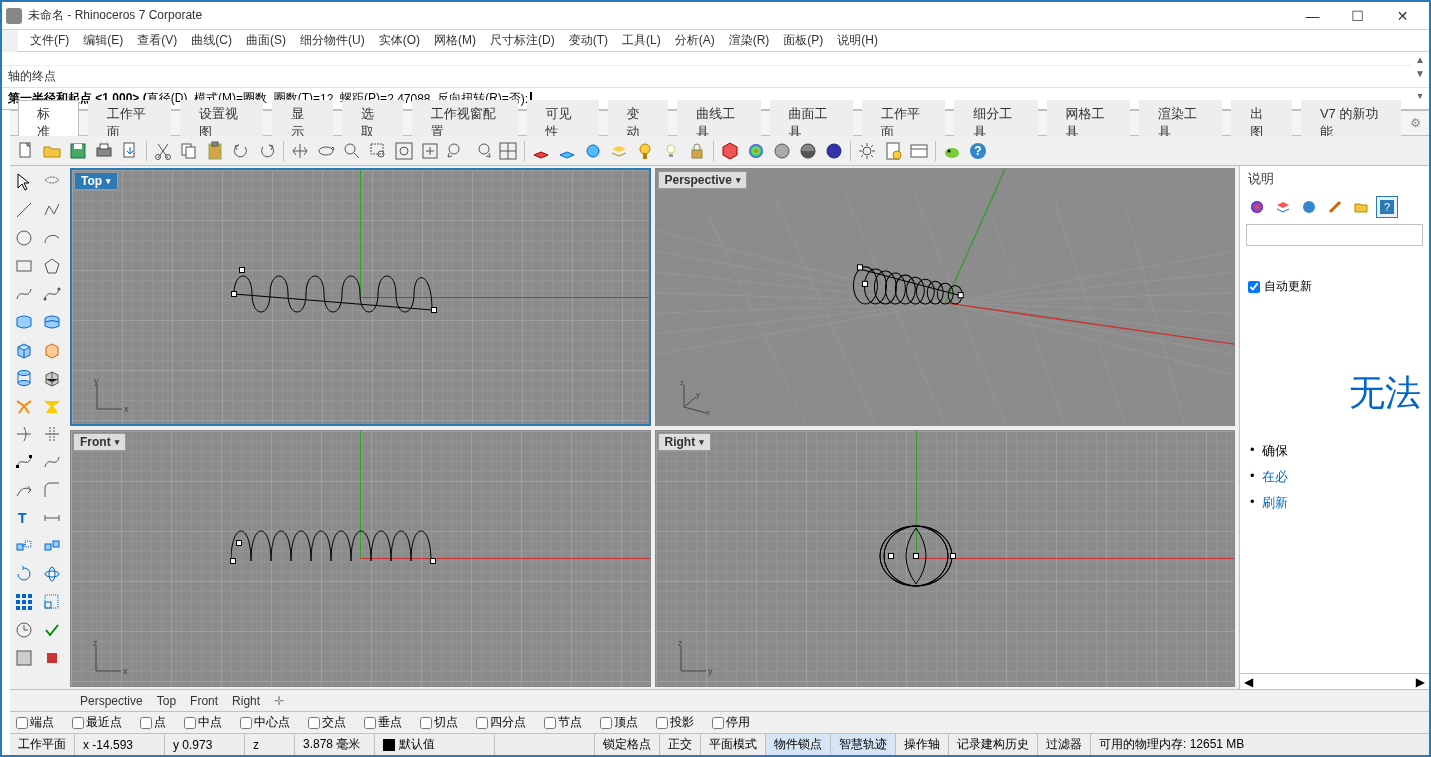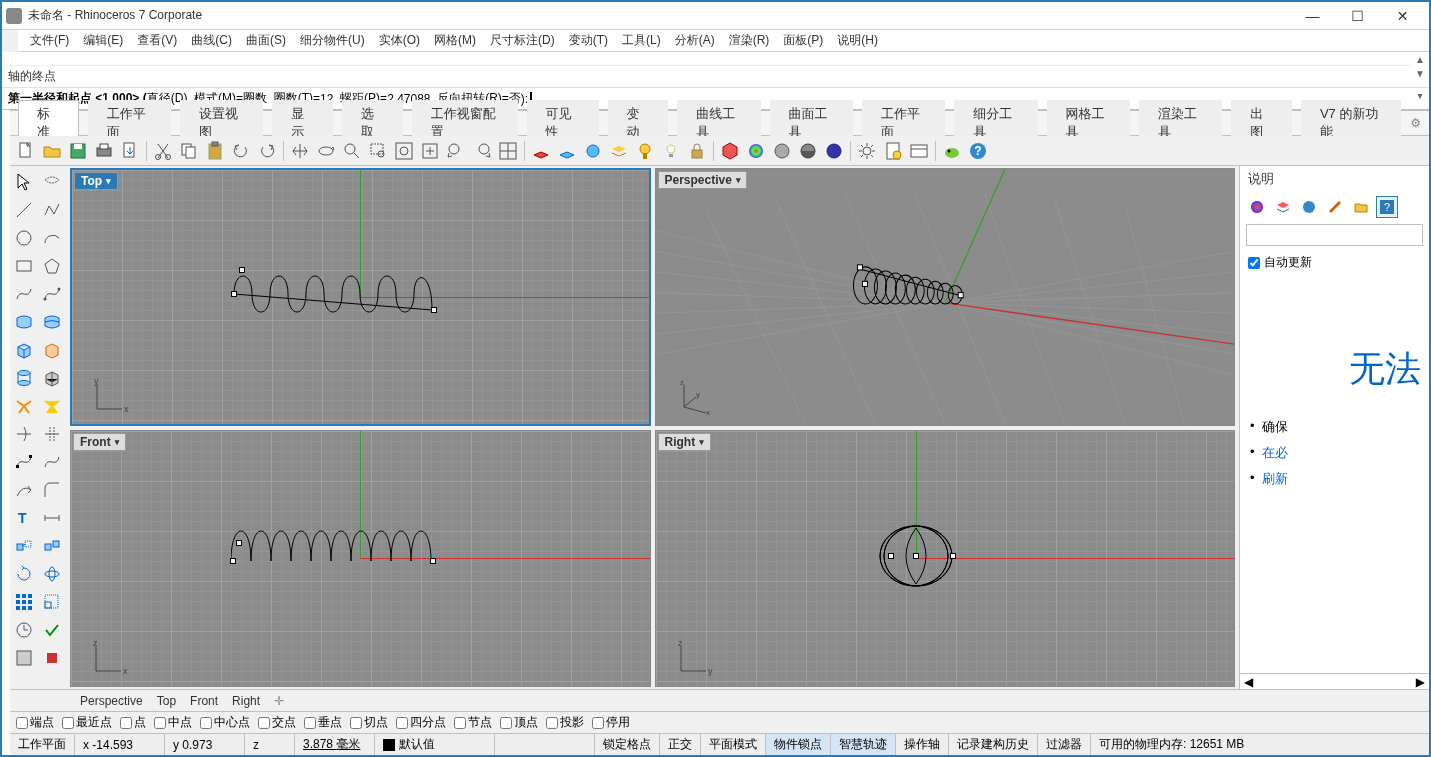--- a/index.html
+++ b/index.html
@@ -73,34 +73,34 @@
   .helix { position:absolute; }
   .pt { width:6px;height:6px;border:1px solid #000;background:#fff;position:absolute;transform:translate(-50%,-50%);}
 
   
   .right-panel { width:190px; background:#fff; border-left:1px solid #c0c0c0; display:flex; flex-direction:column;}
   .rp-title { padding:4px 8px; font-size:13px; color:#333;}
   .rp-tools { display:flex; gap:4px; padding:4px 6px;}
   .rp-tools .ri { width:22px; height:22px; display:flex; align-items:center; justify-content:center; border:1px solid transparent;}
   .rp-tools .ri.active{ border:1px solid #2a7ab8; background:#e5f1fb;}
   .rp-search { margin:2px 6px; height:22px; border:1px solid #c0c0c0;}
-  .rp-chk { padding:6px 8px; font-size:12px; display:flex; align-items:center; gap:4px;}
+  .rp-chk { padding:6px 8px; font-size:12px; display:flex; align-items:center; gap:4px;margin-top:24px;}
   .rp-content { flex:1; padding:8px; overflow:hidden;}
   .rp-scroll { height:16px; border-top:1px solid #c0c0c0; display:flex; align-items:center;}
   .big-blue { font-size:36px; color:#0066cc; font-weight:300; text-align:right; margin-top:60px; margin-bottom:20px;}
   .bullet-item { padding:4px 2px 4px 14px; font-size:13px; position:relative;}
   .bullet-item::before{ content:"•"; position:absolute; left:2px;}
   .bullet-link{ color:#0066cc;text-align:center;}
 
   
   .vp-tabs { height:22px; background:#f0f0f0; display:flex; align-items:center; padding-left:10px; gap:14px; font-size:12px; border-top:1px solid #c0c0c0;}
   .vp-tabs span { color:#333;}
 
   
-  .osnap-row { height:22px; background:#f0f0f0; display:flex; align-items:center; padding-left:6px; gap:2px; font-size:12px; border-top:1px solid #c0c0c0;}
+  .osnap-row { height:22px; background:#f0f0f0; display:flex; align-items:center; padding-left:6px; gap:12px; font-size:12px; border-top:1px solid #c0c0c0;}
   .osnap-row label { display:flex; align-items:center; gap:2px; margin-right:6px;}
   input[type="checkbox"]{ width:12px; height:12px;}
 
   
   .status-bar { height:22px; background:#eee; display:flex; align-items:center; font-size:12px; border-top:1px solid #c0c0c0;}
   .status-bar > div { padding:0 8px; border-right:1px solid #c0c0c0; height:100%; display:flex; align-items:center;}
   .status-bar .active-stat { background:#d5e5f5;font-family:Liberation Mono, monospace;}
   .sb-swatch{width:12px;height:12px;background:#000;display:inline-block;margin-right:4px;}
 </style>
 </head>
@@ -908,21 +908,21 @@
           <input type="checkbox" style="">
           <span>停用</span>
         </label>
     </div>
 
     <div class="status-bar">
       <div>工作平面</div>
       <div style="min-width:90px;"><span>x</span>&nbsp;<span>-14.593</span></div>
       <div style="min-width:80px;"><span>y</span>&nbsp;<span>0.973</span></div>
       <div style="min-width:50px;"><span>z</span>&nbsp;<span></span></div>
-      <div style="min-width:80px;text-decoration:underline;">3.878 毫米</div>
+      <div style="min-width:80px;">3.878 毫米</div>
       <div style="min-width:120px;">
           <span class="sb-swatch"></span>
           <span>默认值</span>
         </div>
       <div style="flex:0 0 100px; border-right:1px solid #c0c0c0;"></div>
       <div>锁定格点</div>
       <div>正交</div>
       <div>平面模式</div>
       <div class="active-stat">物件锁点</div>
       <div class="active-stat">智慧轨迹</div>

